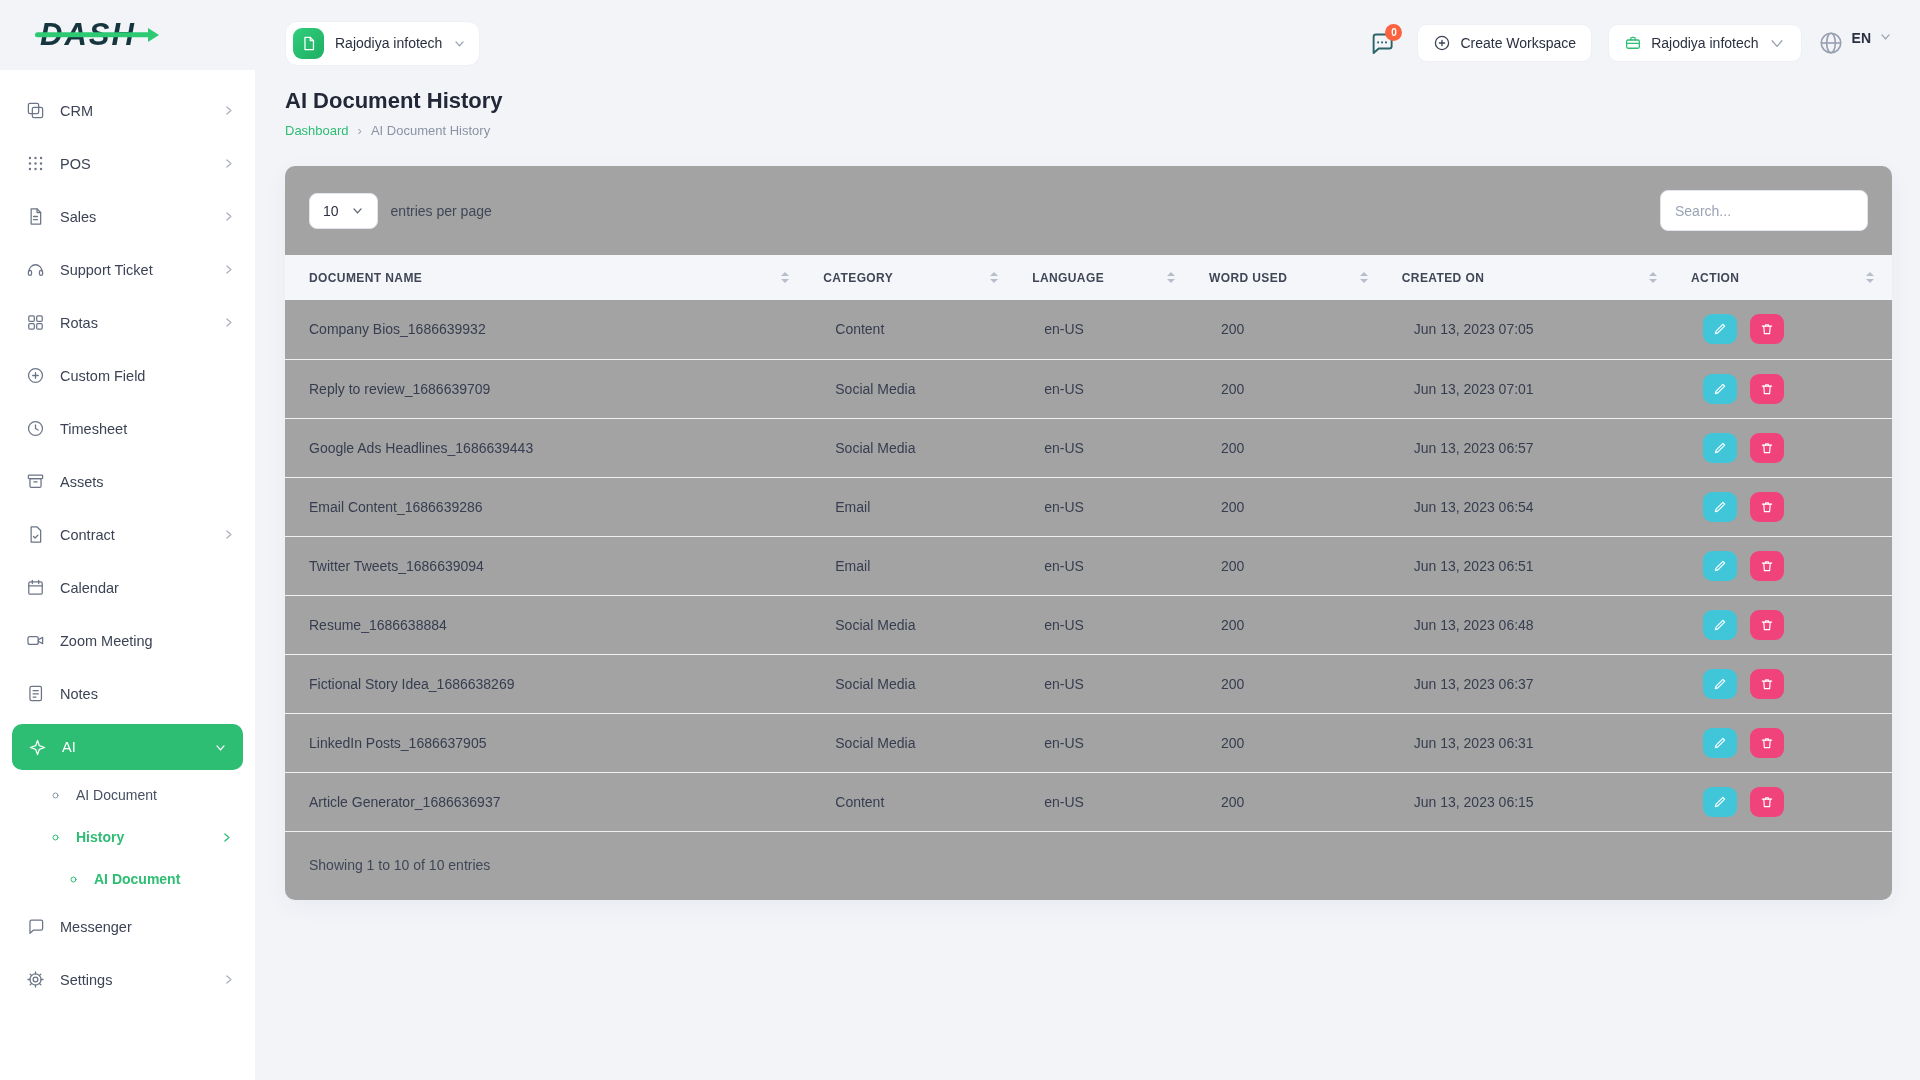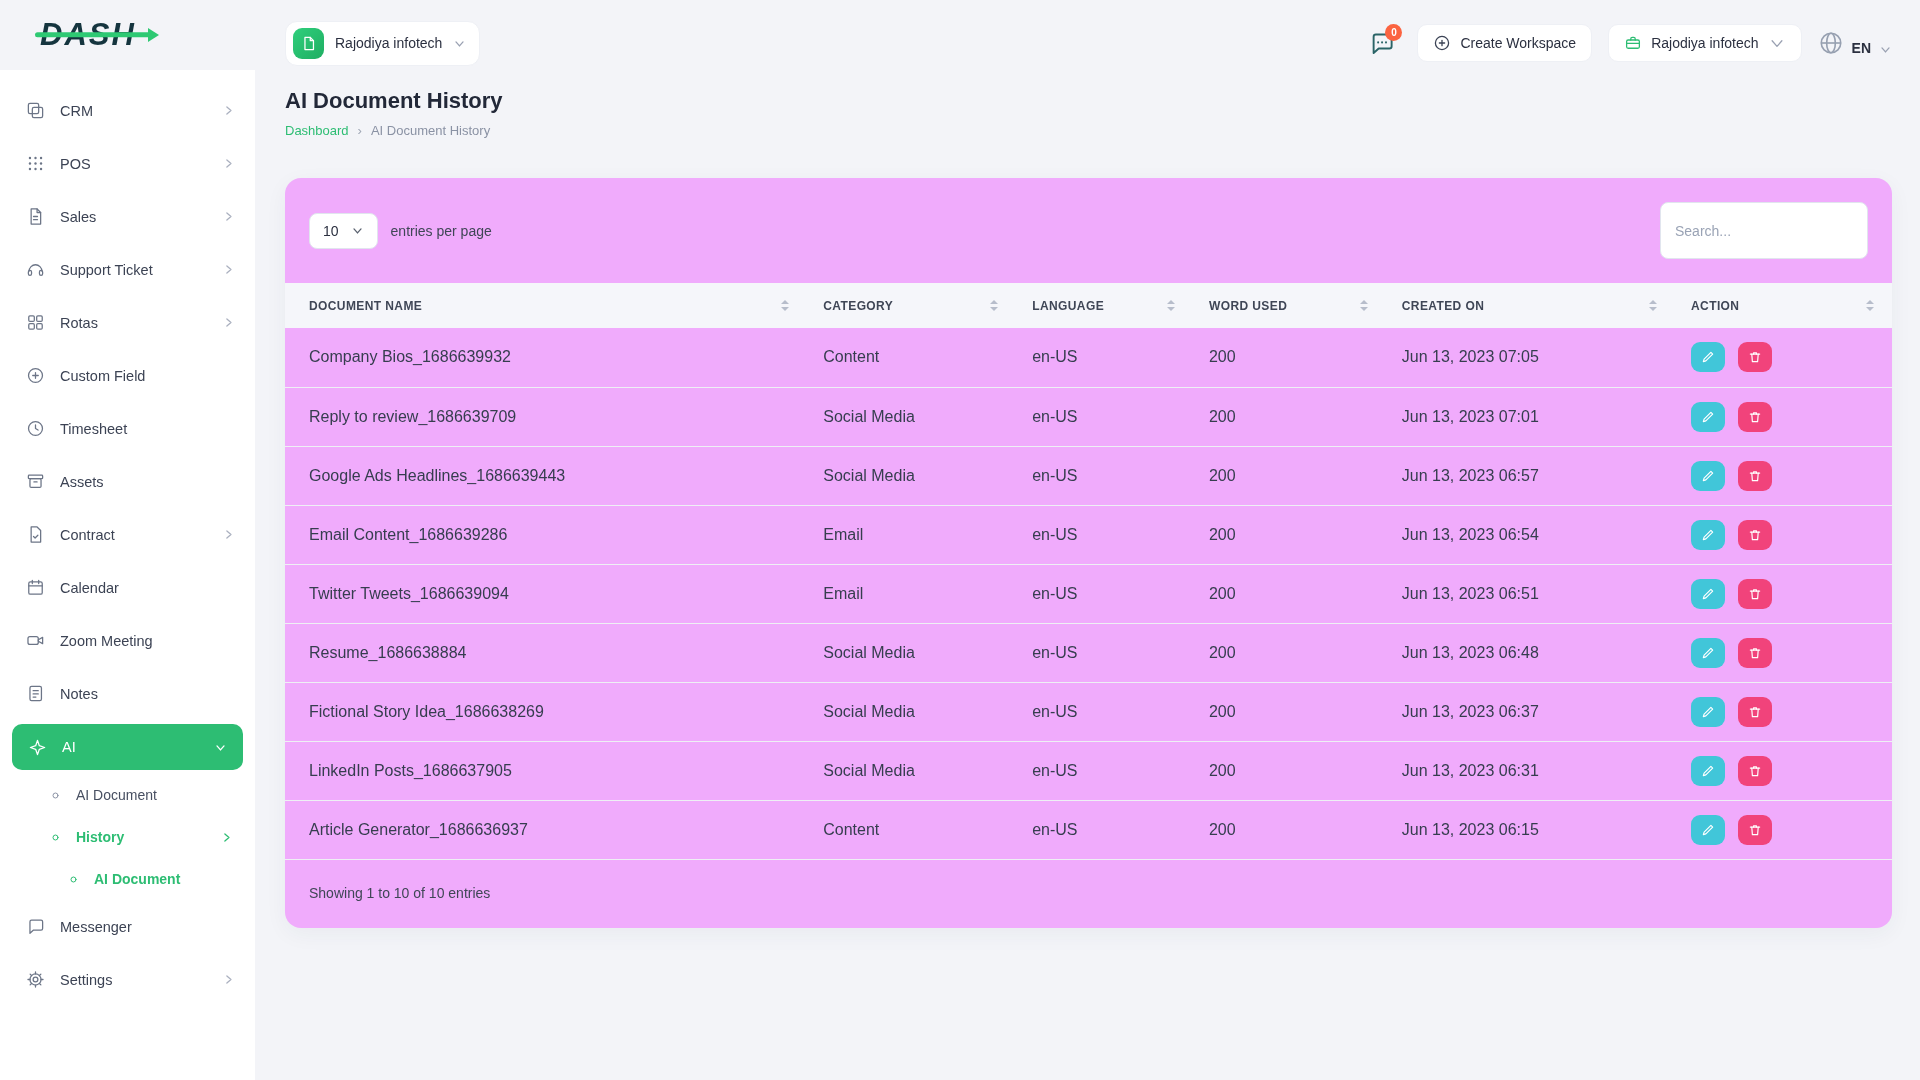--- a/index.html
+++ b/index.html
@@ -51,52 +51,52 @@
   .chat-btn svg { width:27px; height:27px; stroke:#2a6467; fill:none; stroke-width:1.7; stroke-linecap:round; stroke-linejoin:round; }
   .chat-btn .dots circle { fill:#2a6467; stroke:none; }
   .badge { position:absolute; top:-6px; right:-7px; min-width:17px; height:17px; background:#fb6340; color:#fff; font-size:10px; font-weight:700; border-radius:50%; display:flex; align-items:center; justify-content:center; }
 
   .pill-btn { display:flex; align-items:center; gap:9px; background:#ffffff; border:1px solid #eef0f5; border-radius:10px; padding:9px 15px; font-size:14px; color:#2b3040; cursor:pointer; }
   .pill-btn svg { width:18px; height:18px; fill:none; stroke-width:1.7; stroke-linecap:round; stroke-linejoin:round; }
   .pill-btn .plus-ico svg { stroke:#3a4254; }
   .pill-btn .brief-ico svg { stroke:#2dbd73; }
   .pill-btn .chev { display:flex; color:#9aa1b2; }
 
-  .lang { display:flex; align-items:flex-end; gap:8px; cursor:pointer; }
+  .lang { display:flex; align-items:flex-start; gap:8px; cursor:pointer; }
   .lang .globe svg { width:26px; height:26px; stroke:#97a0b1; fill:none; stroke-width:1.5; }
   .lang .lang-label { font-size:14px; font-weight:600; color:#2b3040; }
   .lang .chev { display:flex; color:#9aa1b2; }
 
   
   .content { padding:18px 28px 0 30px; }
   .page-title { font-size:22px; font-weight:600; color:#222838; margin-bottom:9px; }
   .breadcrumb { display:flex; align-items:center; gap:9px; font-size:13px; }
   .breadcrumb .home { color:#2dbd73; cursor:pointer; }
   .breadcrumb .sep { color:#a0a7b6; font-size:13px; }
   .breadcrumb .cur { color:#8a92a4; }
 
-  .card { background:#f0abfc; border-radius:16px; margin-top:40px; box-shadow:0 6px 22px rgba(40,50,80,0.05); }
+  .card { background:#a3a3a3; border-radius:10px; margin-top:28px; box-shadow:0 6px 22px rgba(40,50,80,0.05); }
   .controls { display:flex; align-items:center; gap:13px; padding:24px; }
   .select { display:flex; align-items:center; gap:12px; border:1px solid #e1e5ee; border-radius:8px; background:#fff; padding:9px 13px; font-size:14px; color:#2b3040; cursor:pointer; }
   .select .chev { display:flex; color:#5b6270; }
   .entries-label { font-size:14px; color:#3f4656; }
   .search { margin-left:auto; }
-  .search input { width:208px; height:57px; border:1px solid #e1e5ee; border-radius:8px; padding:0 14px; font-size:14px; font-family:"Liberation Sans", sans-serif; color:#2b3040; outline:none; background:#fff; }
+  .search input { width:208px; height:41px; border:1px solid #e1e5ee; border-radius:8px; padding:0 14px; font-size:14px; font-family:"Liberation Sans", sans-serif; color:#2b3040; outline:none; background:#fff; }
   .search input::placeholder { color:#9aa3b5; }
 
   table { width:100%; border-collapse:collapse; table-layout:fixed; }
   thead th { background:#f5f6fa; height:45px; font-size:12px; font-weight:700; letter-spacing:0.4px; color:#3f4656; text-align:left; padding:0 18px 0 16px; cursor:pointer; }
   thead th:first-child, tbody td:first-child { padding-left:24px; }
   .th-inner { display:flex; align-items:center; justify-content:space-between; gap:8px; }
   .sort { display:flex; flex-direction:column; gap:3px; }
   .sort i { display:block; width:0; height:0; border-left:4px solid transparent; border-right:4px solid transparent; }
   .sort .up { border-bottom:4px solid #b7bdcb; }
   .sort .down { border-top:4px solid #b7bdcb; }
 
-  tbody td { height:59px; border-top:1px solid #eef0f4; font-size:16px; color:#363d4f; padding:0 16px; overflow:hidden; white-space:nowrap; text-overflow:ellipsis; }
+  tbody td { height:59px; border-top:1px solid #eef0f4; font-size:14px; color:#363d4f; padding:0 28px; overflow:hidden; white-space:nowrap; text-overflow:ellipsis; }
   tbody tr:first-child td { border-top:none; }
 
   .btn-act { width:34px; height:30px; border:none; border-radius:9px; display:inline-flex; align-items:center; justify-content:center; cursor:pointer; margin-right:9px; }
   .btn-act svg { width:14px; height:14px; stroke:#ffffff; fill:none; stroke-width:2; stroke-linecap:round; stroke-linejoin:round; }
   .btn-act.edit { background:#41c6d9; }
   .btn-act.del { background:#f1437b; }
 
   .table-footer { padding:25px 38px 27px 24px; font-size:14px; color:#3f4656; border-top:1px solid #eef0f4; }
 </style>
 </head>

